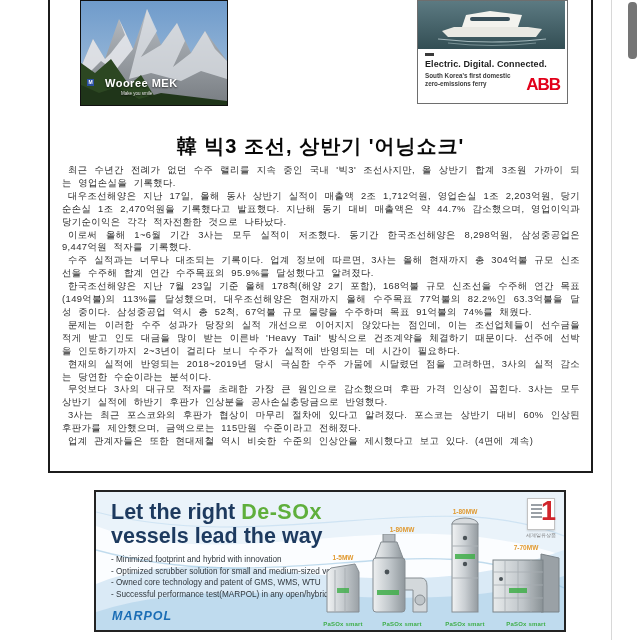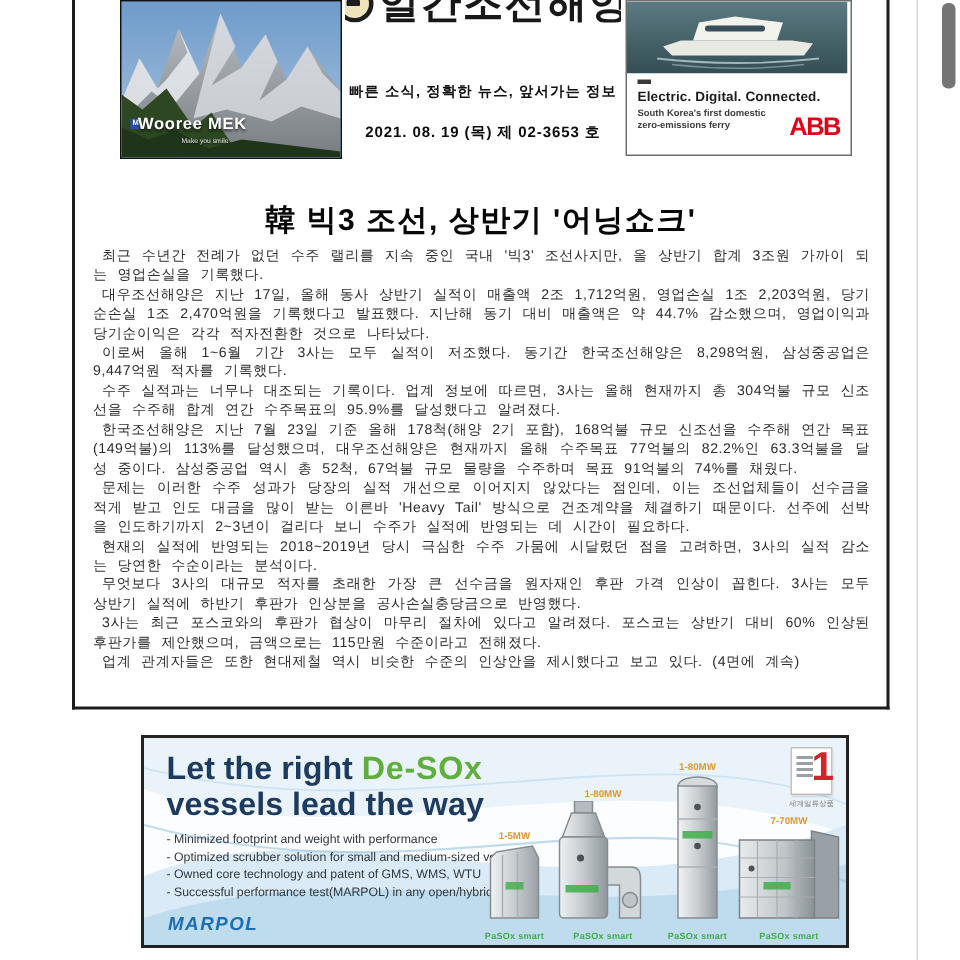--- a/index.html
+++ b/index.html
@@ -15,21 +15,21 @@
     background:#fff;
     border-left:2px solid #1c1c1c;border-right:2px solid #1c1c1c;border-bottom:2px solid #1c1c1c;
   }
   
   .mountain{
     position:absolute;left:30px;top:0;width:146px;height:104px;
     border:1px solid #111;overflow:hidden;background:#7aa3cf;
   }
   .mountain svg{display:block;}
   .brand-text{
-    position:absolute;left:11px;top:76px;color:#fff;font-weight:bold;
+    position:absolute;left:24px;top:76px;color:#fff;font-weight:bold;
     font-size:11px;letter-spacing:.5px;text-shadow:0 1px 2px rgba(0,0,0,.7);
   }
   .brand-sub{
     position:absolute;left:40px;top:90px;color:#e8e8e8;font-size:4.5px;
     text-shadow:0 1px 1px rgba(0,0,0,.7);
   }
   .brand-mark{
     position:absolute;left:6px;top:78px;width:7px;height:7px;background:#2b4fa3;
     color:#fff;font-size:5px;font-weight:bold;line-height:7px;text-align:center;
   }
@@ -135,28 +135,20 @@
       <polygon points="38,18 44,34 30,52 24,58 12,38 0,66 0,80 20,60 34,70 52,48" fill="#e7eaee" opacity=".85"></polygon>
       <polygon points="66,8 76,30 60,56 80,44 96,22 104,40 92,66 110,52 124,30 134,48 146,60 146,78 120,70 100,80 70,72 48,78" fill="#dfe3e8" opacity=".75"></polygon>
       <polygon points="0,104 0,62 14,72 30,58 48,84 60,74 74,96 40,104" fill="#2c4722"></polygon>
       <polygon points="0,104 0,84 18,92 36,86 58,98 80,92 146,100 146,104" fill="#1f3519"></polygon>
     </svg>
     <span class="brand-mark">M</span>
     <span class="brand-text">Wooree MEK</span>
     <span class="brand-sub">Make you smile</span>
   </div>
 
-  <div class="mast">
-    <div class="mast-clip">
-      <span class="mast-emblem"></span>
-      <span class="mast-text">일간조선해양</span>
-    </div>
-    <div class="tagline">빠른 소식, 정확한 뉴스, 앞서가는 정보</div>
-    <div class="issue">2021. 08. 19 (목) 제 02-3653 호</div>
-  </div>
 
   <div class="abb">
     <svg class="abb-photo" viewBox="0 0 147 48">
       <defs>
         <linearGradient id="sea" x1="0" y1="0" x2="0" y2="1">
           <stop offset="0" stop-color="#5c7a82"></stop>
             <stop offset="1" stop-color="#334e54"></stop>
         </linearGradient>
       </defs>
       <rect width="147" height="48" fill="url(#sea)"></rect>
@@ -179,21 +171,21 @@
 
   <div class="title">韓 빅3 조선, 상반기 '어닝쇼크'</div>
   <div class="body-text">
     <p>최근 수년간 전례가 없던 수주 랠리를 지속 중인 국내 '빅3' 조선사지만, 올 상반기 합계 3조원 가까이 되는 영업손실을 기록했다.</p>
     <p>대우조선해양은 지난 17일, 올해 동사 상반기 실적이 매출액 2조 1,712억원, 영업손실 1조 2,203억원, 당기순손실 1조 2,470억원을 기록했다고 발표했다. 지난해 동기 대비 매출액은 약 44.7% 감소했으며, 영업이익과 당기순이익은 각각 적자전환한 것으로 나타났다.</p>
     <p>이로써 올해 1~6월 기간 3사는 모두 실적이 저조했다. 동기간 한국조선해양은 8,298억원, 삼성중공업은 9,447억원 적자를 기록했다.</p>
     <p>수주 실적과는 너무나 대조되는 기록이다. 업계 정보에 따르면, 3사는 올해 현재까지 총 304억불 규모 신조선을 수주해 합계 연간 수주목표의 95.9%를 달성했다고 알려졌다.</p>
     <p>한국조선해양은 지난 7월 23일 기준 올해 178척(해양 2기 포함), 168억불 규모 신조선을 수주해 연간 목표(149억불)의 113%를 달성했으며, 대우조선해양은 현재까지 올해 수주목표 77억불의 82.2%인 63.3억불을 달성 중이다. 삼성중공업 역시 총 52척, 67억불 규모 물량을 수주하며 목표 91억불의 74%를 채웠다.</p>
     <p>문제는 이러한 수주 성과가 당장의 실적 개선으로 이어지지 않았다는 점인데, 이는 조선업체들이 선수금을 적게 받고 인도 대금을 많이 받는 이른바 'Heavy Tail' 방식으로 건조계약을 체결하기 때문이다. 선주에 선박을 인도하기까지 2~3년이 걸리다 보니 수주가 실적에 반영되는 데 시간이 필요하다.</p>
     <p>현재의 실적에 반영되는 2018~2019년 당시 극심한 수주 가뭄에 시달렸던 점을 고려하면, 3사의 실적 감소는 당연한 수순이라는 분석이다.</p>
-    <p>무엇보다 3사의 대규모 적자를 초래한 가장 큰 선수금을 원자재인 후판 가격 인상이 꼽힌다. 3사는 모두 상반기 실적에 하반기 후판가 인상분을 공사손실충당금으로 반영했다.</p>
+    <p>무엇보다 3사의 대규모 적자를 초래한 가장 큰 원인으로 감소했으며 후판 가격 인상이 꼽힌다. 3사는 모두 상반기 실적에 하반기 후판가 인상분을 공사손실충당금으로 반영했다.</p>
     <p>3사는 최근 포스코와의 후판가 협상이 마무리 절차에 있다고 알려졌다. 포스코는 상반기 대비 60% 인상된 후판가를 제안했으며, 금액으로는 115만원 수준이라고 전해졌다.</p>
     <p>업계 관계자들은 또한 현대제철 역시 비슷한 수준의 인상안을 제시했다고 보고 있다. (4면에 계속)</p>
   </div>
 </div>
 
 <div class="banner">
   <svg class="banner-bg" viewBox="0 0 468 138" preserveAspectRatio="none">
     <rect width="468" height="138" fill="#fbfdff"></rect>
     <path d="M0,34 C140,86 300,6 468,64 L468,0 L0,0 Z" fill="#eaf3fa"></path>
     <path d="M0,92 C130,40 280,128 468,58 L468,138 L0,138 Z" fill="#d3e6f4" opacity=".85"></path>
@@ -201,21 +193,21 @@
     <path d="M0,58 C190,110 330,26 468,96" stroke="#8fbfdf" stroke-width="1.4" fill="none" opacity=".55"></path>
     <path d="M0,20 C170,64 340,-8 468,44" stroke="#bcd9ee" stroke-width="1.2" fill="none" opacity=".6"></path>
   </svg>
 
   <div class="bn-head">
     <div class="bn-line1" style="color: rgb(29, 58, 95);"><span>Let the right </span><span class="bn-accent" id="bnAccent" style="color: rgb(95, 175, 60);">De-SOx</span></div>
     <div class="bn-line2" style="color: rgb(29, 58, 95);">vessels lead the way</div>
   </div>
 
   <div class="bn-bullets">
-    <div>- Minimized footprint and weight with performance</div>
+    <div>- Minimized footprint and hybrid with innovation</div>
     <div>- Optimized scrubber solution for small and medium-sized vessels</div>
     <div>- Owned core technology and patent of GMS, WMS, WTU</div>
     <div>- Successful performance test(MARPOL) in any open/hybrid mode</div>
   </div>
 
   <div class="panasia">MARPOL</div>
 
   <div class="towers">
 
     <div class="tower" style="left:2px;top:62px;width:46px;">

